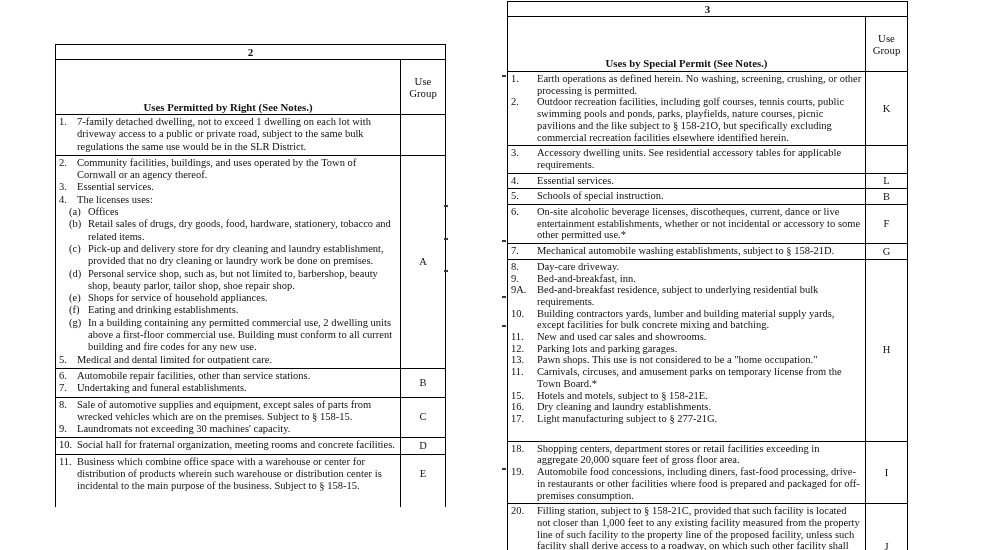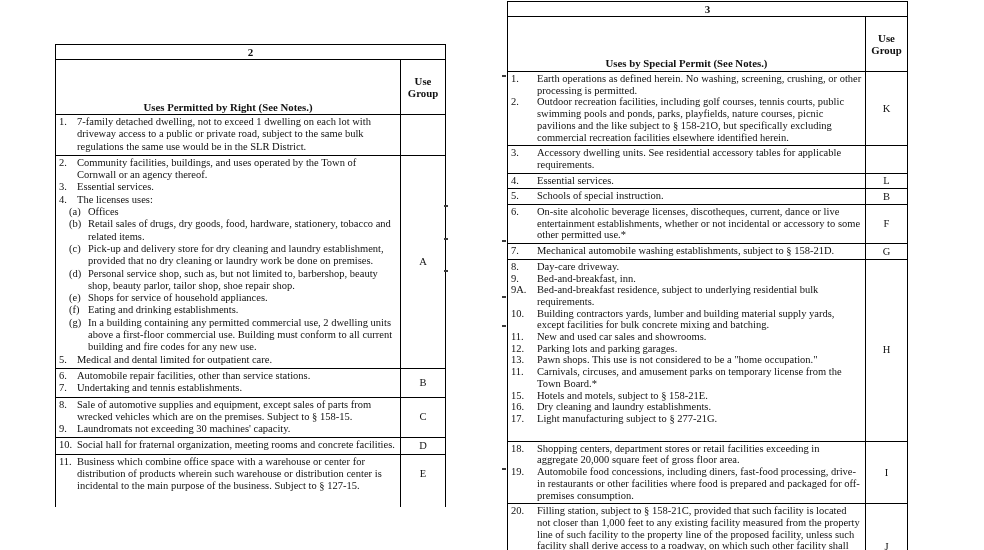--- a/index.html
+++ b/index.html
@@ -13,21 +13,21 @@
     background:#ffffff;
   }
   .ztable th, .ztable td { border:1px solid #000000; }
   .table2 { left:55px; top:44px; width:390px; font-size:10.5px; line-height:12.3px; }
   .table3 { left:507px; top:1px; width:400px; font-size:10.5px; line-height:11.7px; }
   .table2 col.c-uses { width:345px; } .table2 col.c-group { width:45px; }
   .table3 col.c-uses { width:358px; } .table3 col.c-group { width:42px; }
 
   th.tnum { font-weight:bold; text-align:center; height:14px; line-height:13px; font-size:11px; padding:0; }
   th.uses-h { font-weight:bold; text-align:center; vertical-align:bottom; padding:20px 2px 1px 2px; font-size:10.8px; }
-  th.group-h { font-weight:bold; text-align:center; vertical-align:middle; padding:15px 2px; font-size:10.8px; line-height:12px; }
+  th.group-h { font-weight:normal; text-align:center; vertical-align:middle; padding:15px 2px; font-size:10.8px; line-height:12px; }
 
   td.uses { vertical-align:top; padding:1px 3px 2px 3px; }
   td.group { text-align:center; vertical-align:middle; padding:0; }
 
   .item { display:flex; align-items:flex-start; }
   .item .num { flex:0 0 18px; }
   .table3 .item .num { flex:0 0 26px; }
   .item .txt { flex:1 1 auto; min-width:0; }
   .subs { margin-left:10px; }
   .subs .item .num { flex:0 0 19px; }
@@ -120,21 +120,21 @@
           <td class="group">A</td>
         </tr>
         <tr>
           <td class="uses">
             <div class="item">
               <span class="num">6.</span>
               <span class="txt">Automobile repair facilities, other than service stations.</span>
             </div>
             <div class="item">
               <span class="num">7.</span>
-              <span class="txt">Undertaking and tennis establishments.</span>
+              <span class="txt">Undertaking and funeral establishments.</span>
             </div>
           </td>
           <td class="group">B</td>
         </tr>
         <tr>
           <td class="uses">
             <div class="item">
               <span class="num">8.</span>
               <span class="txt">Sale of automotive supplies and equipment, except sales of parts from wrecked vehicles which are on the premises. Subject to § 158-15.</span>
             </div>
@@ -151,21 +151,21 @@
               <span class="num">10.</span>
               <span class="txt">Social hall for fraternal organization, meeting rooms and concrete facilities.</span>
             </div>
           </td>
           <td class="group">D</td>
         </tr>
         <tr>
           <td class="uses">
             <div class="item">
               <span class="num">11.</span>
-              <span class="txt">Business which combine office space with a warehouse or center for distribution of products wherein such warehouse or distribution center is incidental to the main purpose of the business. Subject to § 127-15.</span>
+              <span class="txt">Business which combine office space with a warehouse or center for distribution of products wherein such warehouse or distribution center is incidental to the main purpose of the business. Subject to § 158-15.</span>
             </div>
           </td>
           <td class="group">E</td>
         </tr>
       </tbody>
   </table>
 
   <table class="ztable table3">
     <colgroup>
         <col class="c-uses">

